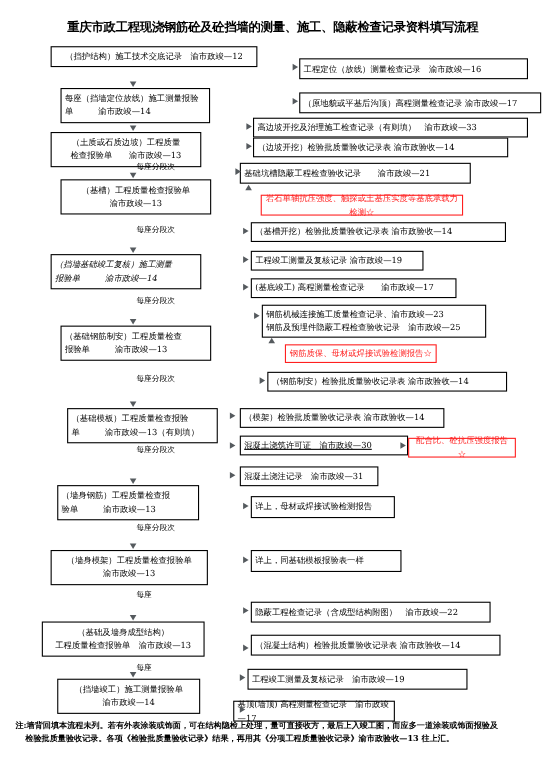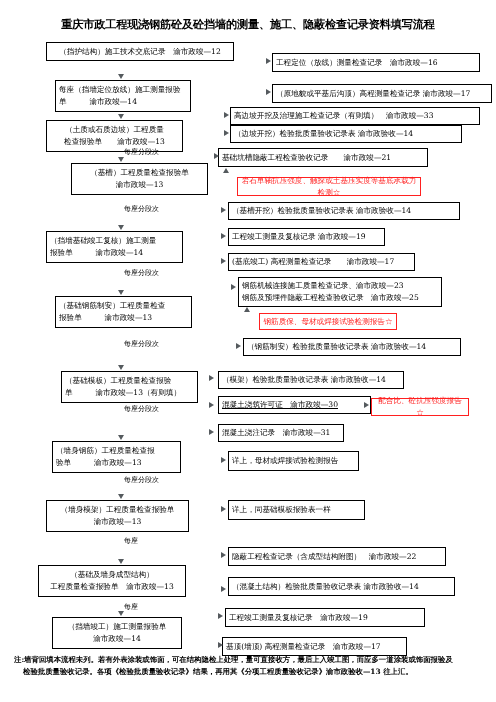--- a/index.html
+++ b/index.html
@@ -101,24 +101,24 @@
   <div class="title">重庆市政工程现浇钢筋砼及砼挡墙的测量、施工、隐蔽检查记录资料填写流程</div>
 
   <div class="box center" style="left:46px; top:42px; width:188px; height:19px;">（挡护结构）施工技术交底记录　渝市政竣—12</div>
 
   <div class="box left" style="left:55px; top:80px; width:136px; height:32px;">每座（挡墙定位放线）施工测量报验
 单　　　渝市政竣—14</div>
 
   <div class="box center" style="left:46px; top:120px; width:137px; height:32px;">（土质或石质边坡）工程质量
 检查报验单　　渝市政竣—13</div>
 
-  <div class="box center" style="left:55px; top:163px; width:137px; height:32px;margin-left:16px;">（基槽）工程质量检查报验单
+  <div class="box center" style="left:55px; top:163px; width:137px; height:32px;">（基槽）工程质量检查报验单
 渝市政竣—13</div>
 
-  <div class="box left" style="left:46px; top:231px; width:137px; height:32px;">（挡墙基础竣工复核）施工测量
+  <div class="box left" style="left:46px; top:231px; width:137px; height:32px;font-style:italic;">（挡墙基础竣工复核）施工测量
 报验单　　　渝市政竣—14</div>
 
   <div class="box left" style="left:55px; top:296px; width:137px; height:32px;">（基础钢筋制安）工程质量检查
 报验单　　　渝市政竣—13</div>
 
   <div class="box left" style="left:61px; top:371px; width:137px; height:32px;">（基础模板）工程质量检查报验
 单　　　渝市政竣—13（有则填）</div>
 
   <div class="box left" style="left:52px; top:441px; width:129px; height:32px;">（墙身钢筋）工程质量检查报
 验单　　　渝市政竣—13</div>
@@ -168,21 +168,21 @@
   <div class="box left" style="left:228px; top:451px; width:131px; height:20px;">详上，母材或焊接试验检测报告</div>
 
   <div class="box left" style="left:228px; top:500px; width:137px; height:20px;">详上，同基础模板报验表一样</div>
 
   <div class="box left" style="left:228px; top:547px; width:218px; height:19px;">隐蔽工程检查记录（含成型结构附图）　渝市政竣—22</div>
 
   <div class="box left" style="left:228px; top:577px; width:227px; height:19px;">（混凝土结构）检验批质量验收记录表 渝市政验收—14</div>
 
   <div class="box left" style="left:225px; top:608px; width:200px; height:19px;">工程竣工测量及复核记录　渝市政竣—19</div>
 
-  <div class="box left" style="left:222px; top:637px; width:185px; height:19px;">基顶(墙顶) 高程测量检查记录　渝市政竣—17</div>
+  <div class="box left" style="left:212px; top:637px; width:147px; height:19px;">基顶(墙顶) 高程测量检查记录　渝市政竣—17</div>
 
   <div class="vline" style="left:121px; top:61px; height:14px;"></div>
   <div class="arrow-down" style="left:118px; top:74px;"></div>
 
   <div class="vline" style="left:121px; top:112px; height:3px;"></div>
   <div class="arrow-down" style="left:118px; top:114px;"></div>
 
   <div class="vline" style="left:121px; top:152px; height:6px;"></div>
   <div class="arrow-down" style="left:118px; top:157px;"></div>
   <div class="edge-label" style="left:124px; top:147px;">每座分段次</div>

